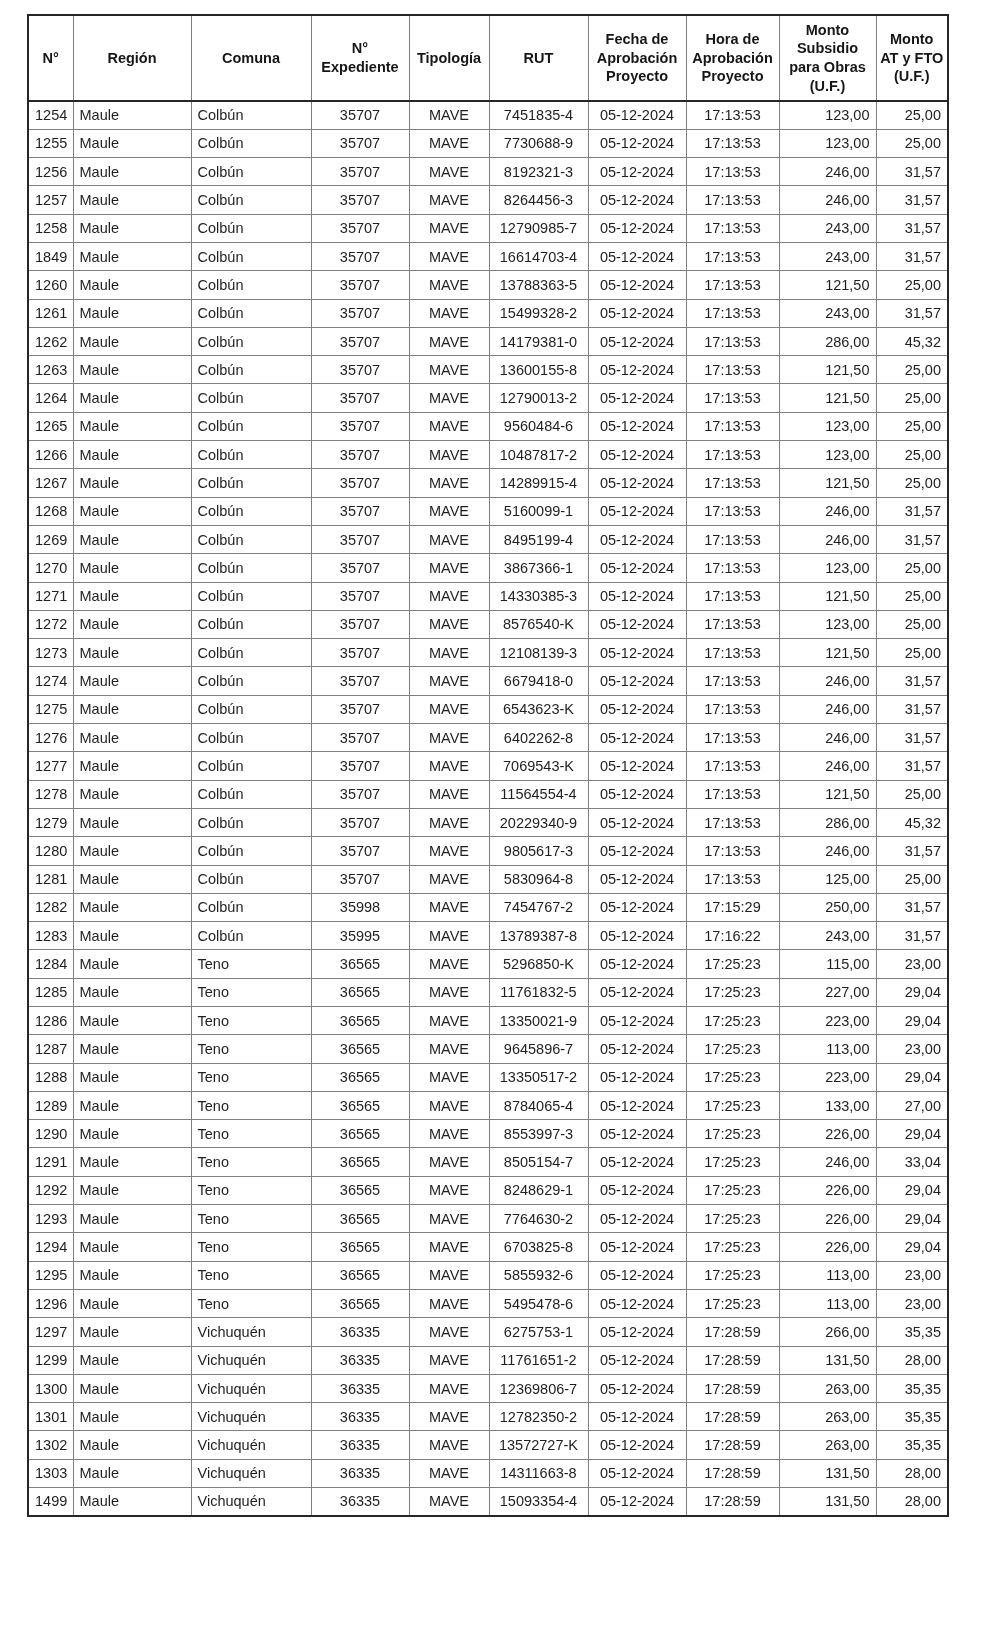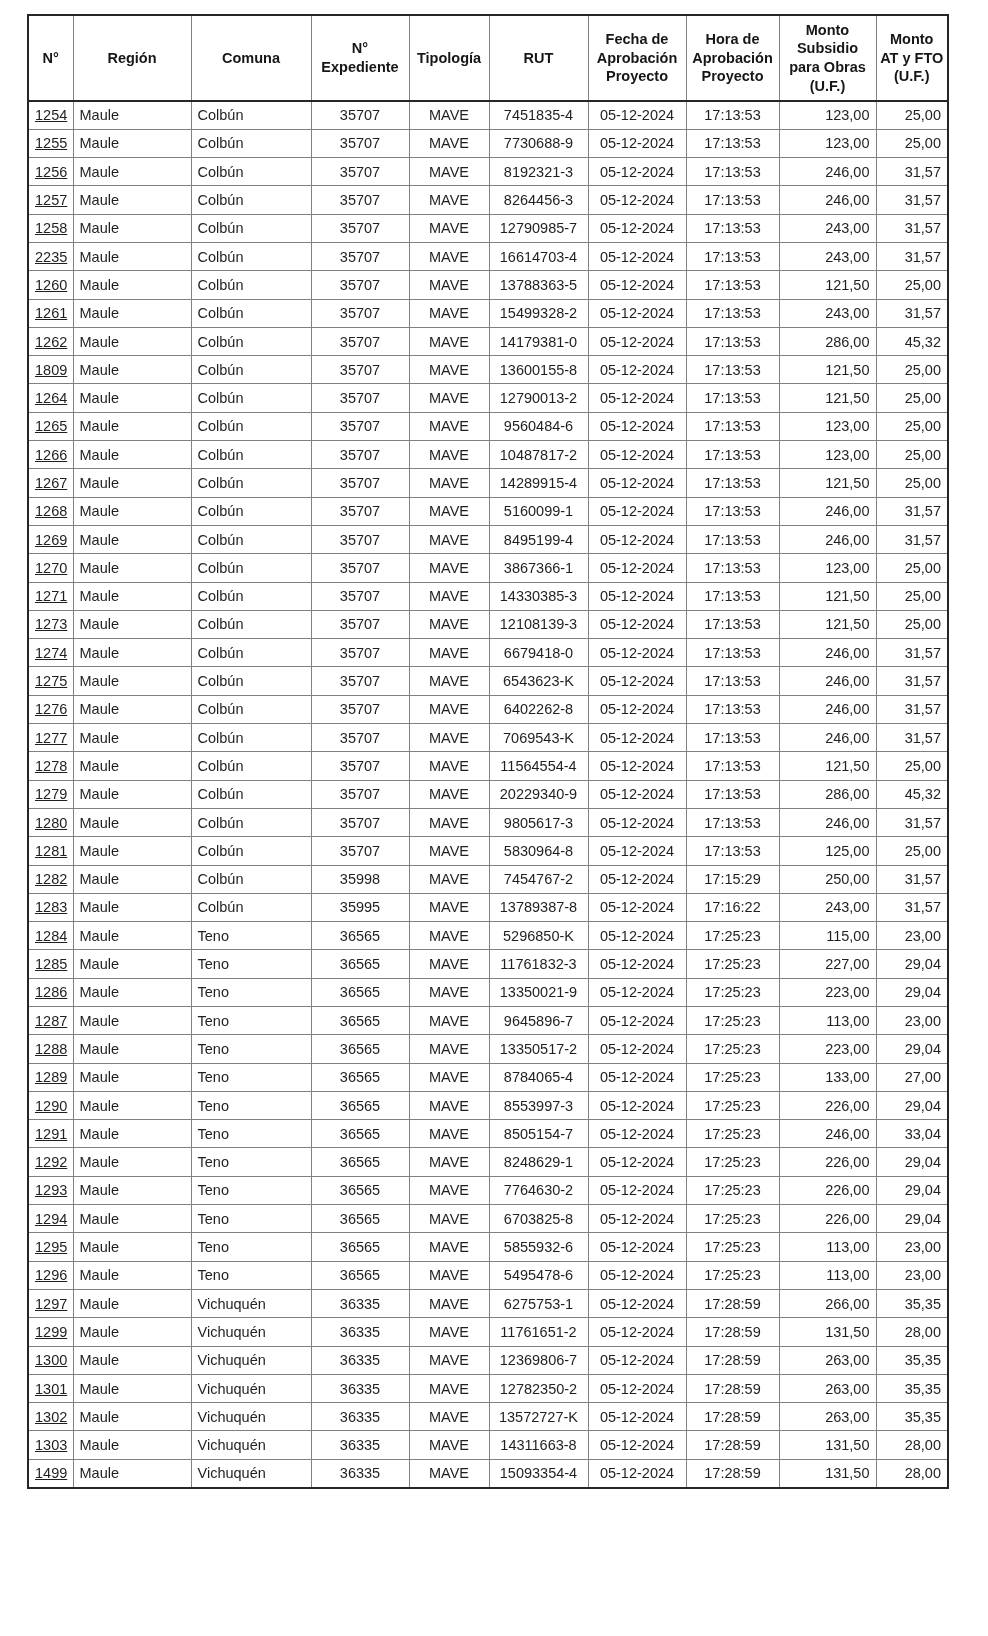--- a/index.html
+++ b/index.html
@@ -55,21 +55,21 @@
   col.w1 { width: 118px; }
   col.w2 { width: 120px; }
   col.w3 { width: 98px; }
   col.w4 { width: 80px; }
   col.w5 { width: 99px; }
   col.w6 { width: 98px; }
   col.w7 { width: 93px; }
   col.w8 { width: 97px; }
   col.w9 { width: 72px; }
   
-  td.c0 { text-align: center; text-decoration: underline; }
+  td.c0 { text-align: center; }
   td.c1, td.c2 { text-align: left; }
   td.c3, td.c4, td.c5, td.c6, td.c7 { text-align: center; }
   td.c8, td.c9 { text-align: right; padding-right: 10px; }
 </style>
 </head>
 <body>
 
 <div class="table-wrap">
   <table class="data-table">
     <colgroup>
@@ -153,21 +153,21 @@
           <td class="c2">Colbún</td>
           <td class="c3">35707</td>
           <td class="c4">MAVE</td>
           <td class="c5">12790985-7</td>
           <td class="c6">05-12-2024</td>
           <td class="c7">17:13:53</td>
           <td class="c8">243,00</td>
           <td class="c9">31,57</td>
         </tr>
         <tr>
-          <td class="c0">2235</td>
+          <td class="c0">1849</td>
           <td class="c1">Maule</td>
           <td class="c2">Colbún</td>
           <td class="c3">35707</td>
           <td class="c4">MAVE</td>
           <td class="c5">16614703-4</td>
           <td class="c6">05-12-2024</td>
           <td class="c7">17:13:53</td>
           <td class="c8">243,00</td>
           <td class="c9">31,57</td>
         </tr>
@@ -201,21 +201,21 @@
           <td class="c2">Colbún</td>
           <td class="c3">35707</td>
           <td class="c4">MAVE</td>
           <td class="c5">14179381-0</td>
           <td class="c6">05-12-2024</td>
           <td class="c7">17:13:53</td>
           <td class="c8">286,00</td>
           <td class="c9">45,32</td>
         </tr>
         <tr>
-          <td class="c0">1809</td>
+          <td class="c0">1263</td>
           <td class="c1">Maule</td>
           <td class="c2">Colbún</td>
           <td class="c3">35707</td>
           <td class="c4">MAVE</td>
           <td class="c5">13600155-8</td>
           <td class="c6">05-12-2024</td>
           <td class="c7">17:13:53</td>
           <td class="c8">121,50</td>
           <td class="c9">25,00</td>
         </tr>
@@ -306,20 +306,32 @@
         <tr>
           <td class="c0">1271</td>
           <td class="c1">Maule</td>
           <td class="c2">Colbún</td>
           <td class="c3">35707</td>
           <td class="c4">MAVE</td>
           <td class="c5">14330385-3</td>
           <td class="c6">05-12-2024</td>
           <td class="c7">17:13:53</td>
           <td class="c8">121,50</td>
+          <td class="c9">25,00</td>
+        </tr>
+        <tr>
+          <td class="c0">1272</td>
+          <td class="c1">Maule</td>
+          <td class="c2">Colbún</td>
+          <td class="c3">35707</td>
+          <td class="c4">MAVE</td>
+          <td class="c5">8576540-K</td>
+          <td class="c6">05-12-2024</td>
+          <td class="c7">17:13:53</td>
+          <td class="c8">123,00</td>
           <td class="c9">25,00</td>
         </tr>
         <tr>
           <td class="c0">1273</td>
           <td class="c1">Maule</td>
           <td class="c2">Colbún</td>
           <td class="c3">35707</td>
           <td class="c4">MAVE</td>
           <td class="c5">12108139-3</td>
           <td class="c6">05-12-2024</td>
@@ -458,21 +470,21 @@
           <td class="c7">17:25:23</td>
           <td class="c8">115,00</td>
           <td class="c9">23,00</td>
         </tr>
         <tr>
           <td class="c0">1285</td>
           <td class="c1">Maule</td>
           <td class="c2">Teno</td>
           <td class="c3">36565</td>
           <td class="c4">MAVE</td>
-          <td class="c5">11761832-3</td>
+          <td class="c5">11761832-5</td>
           <td class="c6">05-12-2024</td>
           <td class="c7">17:25:23</td>
           <td class="c8">227,00</td>
           <td class="c9">29,04</td>
         </tr>
         <tr>
           <td class="c0">1286</td>
           <td class="c1">Maule</td>
           <td class="c2">Teno</td>
           <td class="c3">36565</td>

